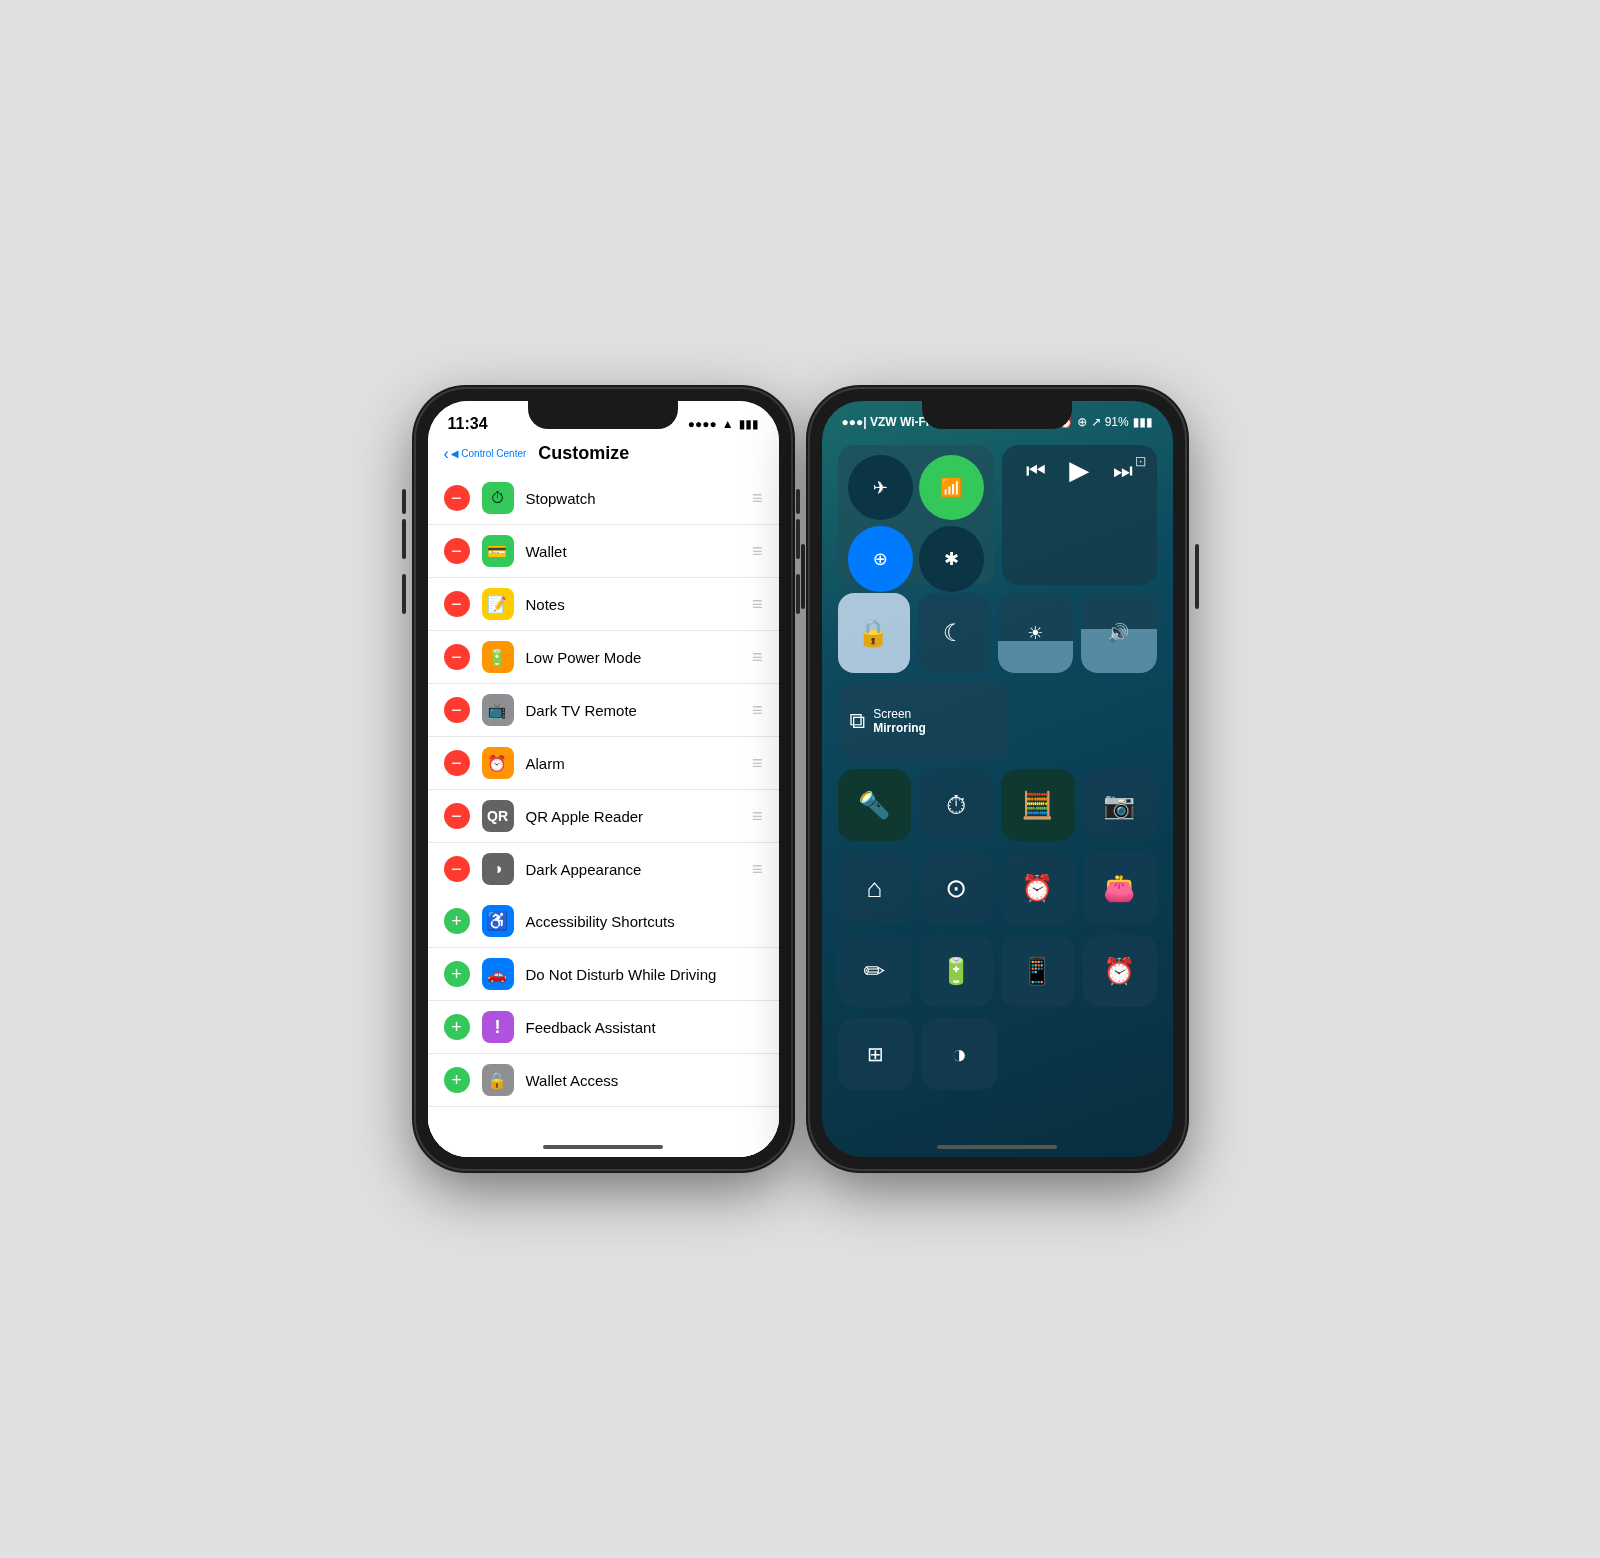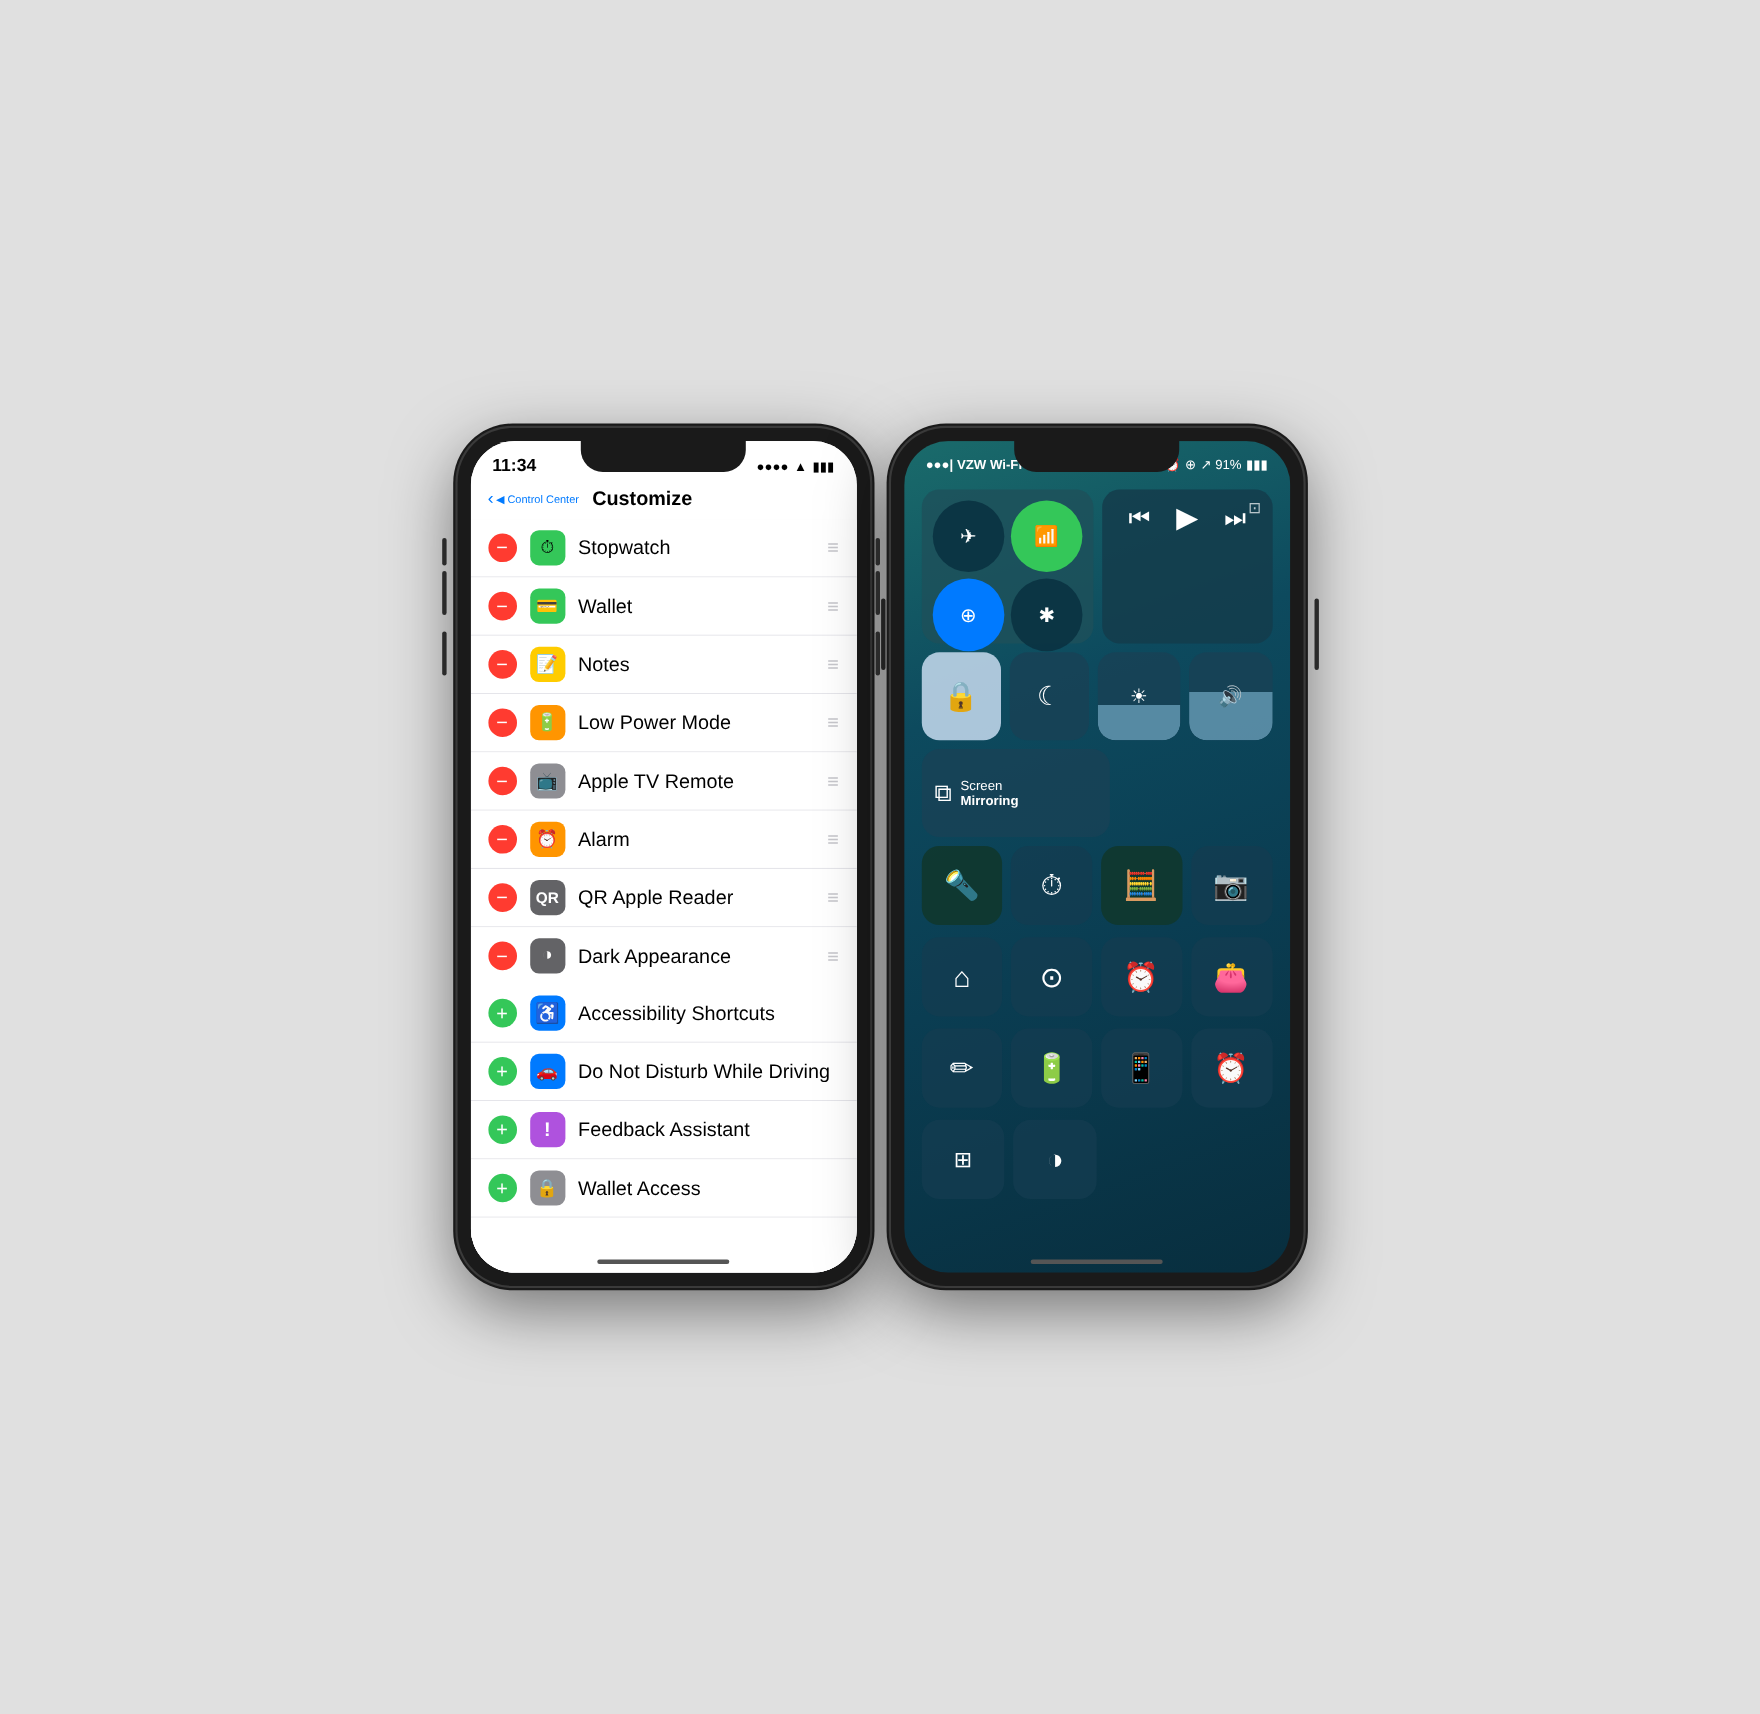--- a/index.html
+++ b/index.html
@@ -196,21 +196,21 @@
       border-radius: 8px;
       display: flex;
       align-items: center;
       justify-content: center;
       margin-right: 12px;
       flex-shrink: 0;
       font-size: 16px;
     }
     .item-label {
       flex: 1;
-      font-size: 18px;
+      font-size: 15px;
       color: #000;
     }
     .item-drag {
       color: #c7c7cc;
       font-size: 18px;
     }
     .section-header {
       padding: 22px 16px 8px;
       font-size: 13px;
       font-weight: 600;
@@ -468,21 +468,21 @@
             <div class="settings-item">
               <div class="item-remove-btn">−</div>
               <div class="item-icon" style="background:#ff9500;">🔋</div>
               <span class="item-label">Low Power Mode</span>
               <span class="item-drag">≡</span>
             </div>
 
             <div class="settings-item">
               <div class="item-remove-btn">−</div>
               <div class="item-icon" style="background:#8e8e93;">📺</div>
-              <span class="item-label">Apple TV Remote</span>
+              <span class="item-label">Dark TV Remote</span>
               <span class="item-drag">≡</span>
             </div>
 
             <div class="settings-item">
               <div class="item-remove-btn">−</div>
               <div class="item-icon" style="background:#ff9500;">⏰</div>
               <span class="item-label">Alarm</span>
               <span class="item-drag">≡</span>
             </div>
 

